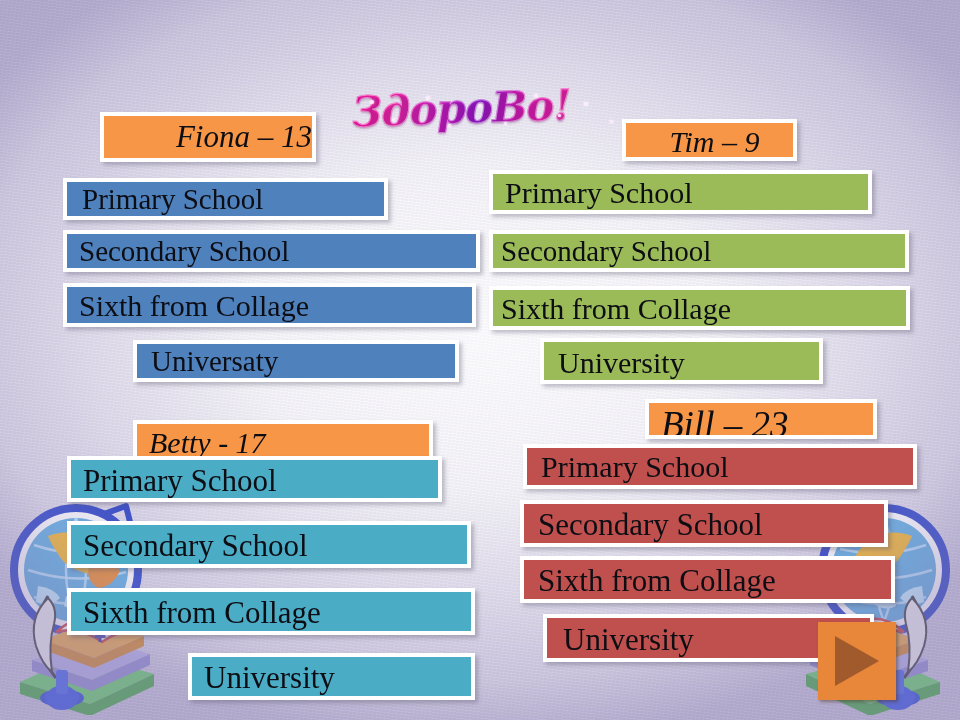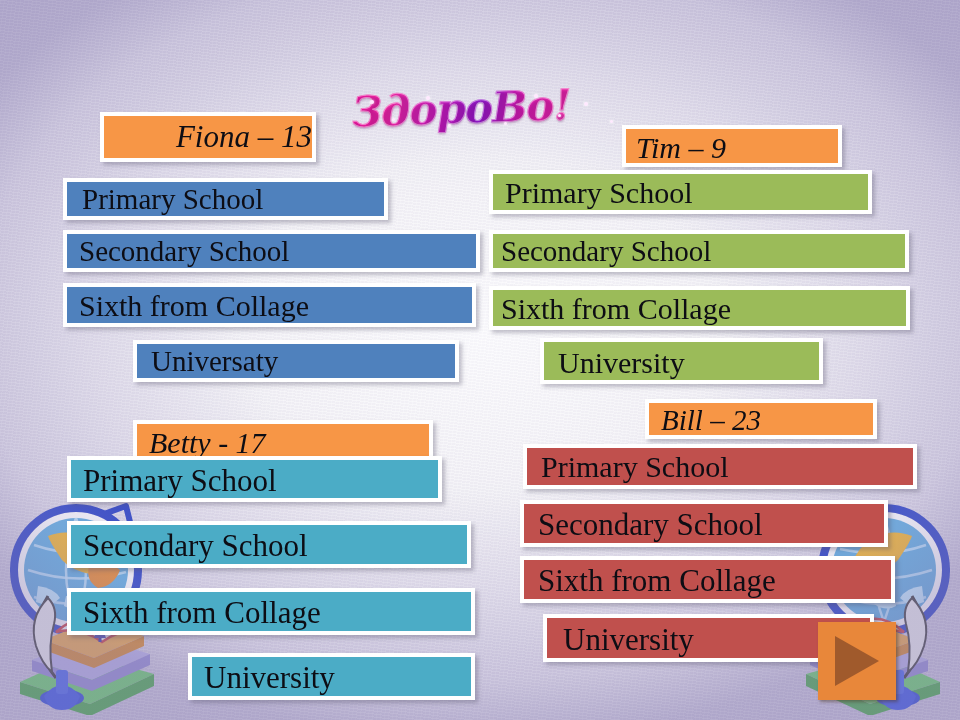--- a/index.html
+++ b/index.html
@@ -187,21 +187,21 @@
   <div class="box c-blue" style="left:63px;top:230px;width:417px;height:42px;">
     <span style="font-size:29px;padding:3px 0 0 12px;">Secondary School</span>
   </div>
   <div class="box c-blue" style="left:63px;top:283px;width:413px;height:44px;">
     <span style="font-size:30px;padding:4px 0 0 12px;">Sixth from Collage</span>
   </div>
   <div class="box c-blue" style="left:133px;top:340px;width:326px;height:42px;">
     <span style="font-size:29px;padding:3px 0 0 14px;">Universaty</span>
   </div>
 
-  <div class="box name-box c-orange" style="left:622px;top:125px;width:220px;height:42px;">
+  <div class="box name-box c-orange" style="left:622px;top:119px;width:175px;height:42px;text-align:center;">
     <span style="font-size:30px;padding:4px 0 0 10px;">Tim – 9</span>
   </div>
 
   <div class="box c-green" style="left:489px;top:170px;width:383px;height:44px;">
     <span style="font-size:30px;padding:4px 0 0 12px;">Primary School</span>
   </div>
   <div class="box c-green" style="left:489px;top:230px;width:420px;height:42px;">
     <span style="font-size:29px;padding:3px 0 0 8px;">Secondary School</span>
   </div>
   <div class="box c-green" style="left:489px;top:286px;width:421px;height:44px;">
@@ -222,21 +222,21 @@
     <span style="font-size:31px;padding:5px 0 0 12px;">Secondary School</span>
   </div>
   <div class="box c-teal" style="left:67px;top:588px;width:408px;height:47px;">
     <span style="font-size:31px;padding:5px 0 0 12px;">Sixth from Collage</span>
   </div>
   <div class="box c-teal" style="left:188px;top:653px;width:287px;height:47px;">
     <span style="font-size:31px;padding:5px 0 0 12px;">University</span>
   </div>
 
   <div class="box name-box c-orange" style="left:645px;top:399px;width:232px;height:40px;">
-    <span style="font-size:29px;padding:3px 8px 0 12px;">Bill – 23</span>
+    <span style="font-size:37px;padding:3px 8px 0 12px;">Bill – 23</span>
   </div>
 
   <div class="box c-red" style="left:523px;top:444px;width:394px;height:45px;">
     <span style="font-size:30px;padding:4px 0 0 14px;">Primary School</span>
   </div>
   <div class="box c-red" style="left:520px;top:500px;width:368px;height:47px;">
     <span style="font-size:31px;padding:5px 0 0 14px;">Secondary School</span>
   </div>
   <div class="box c-red" style="left:520px;top:556px;width:375px;height:47px;">
     <span style="font-size:31px;padding:5px 0 0 14px;">Sixth from Collage</span>

